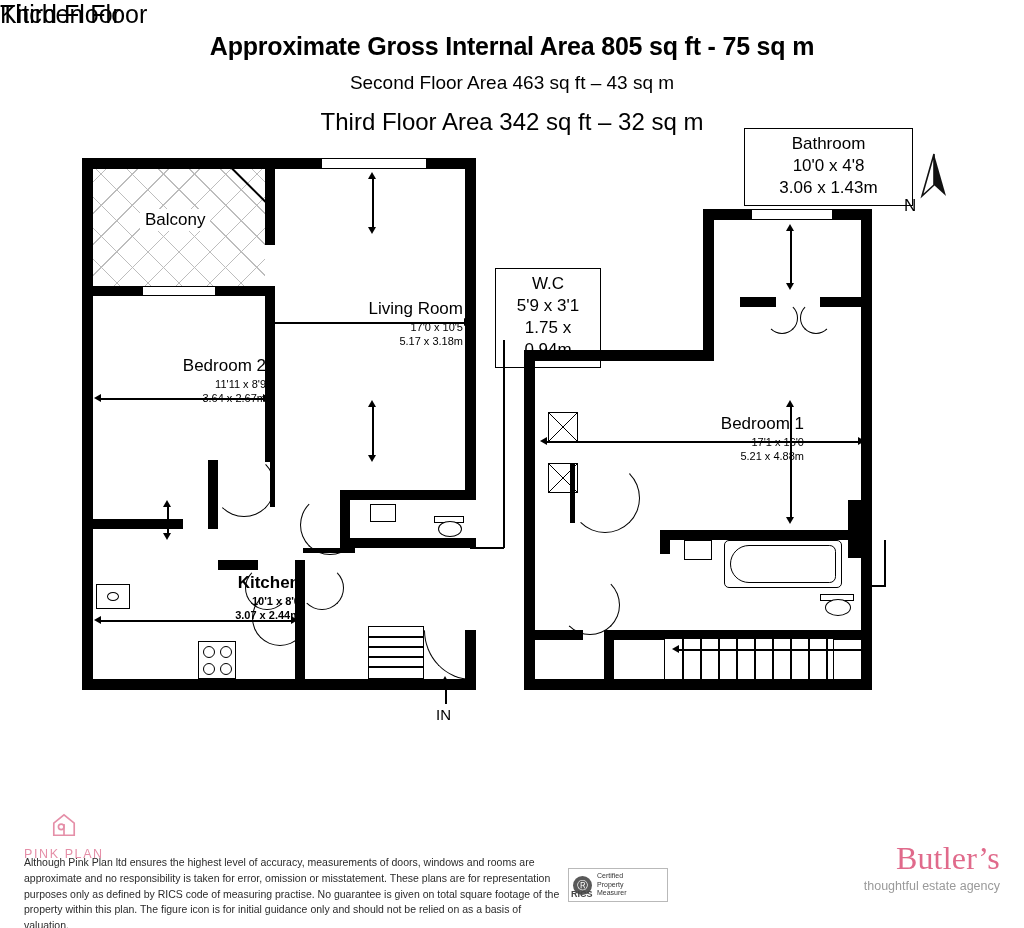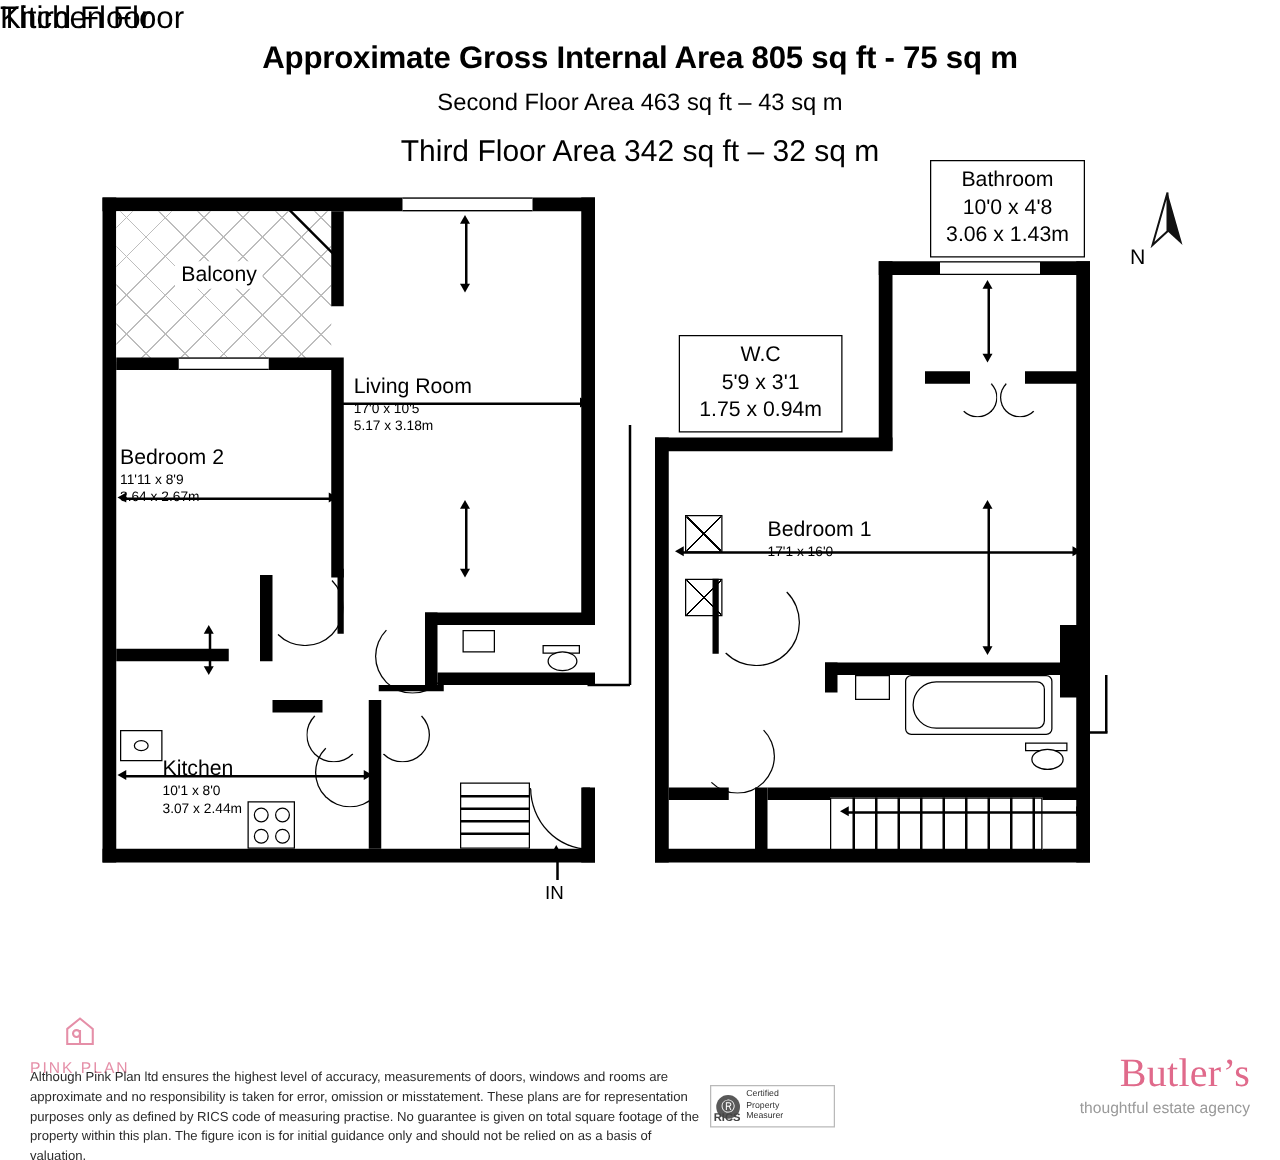--- a/index.html
+++ b/index.html
@@ -20,21 +20,21 @@
   .head2 { top:72px; font-size:19px; font-weight:normal; }
   .head3 { top:108px; font-size:24px; font-weight:normal; }
 
   
   .floor-caption { position:absolute; font-size:25px; }
 
   
   .w { position:absolute; background:#000000; }
 
   
-  .room { position:absolute; text-align:left; line-height:1.28; }
+  .room { position:absolute; text-align:right; line-height:1.28; }
   .room .name { font-size:17px; }
   .room .dim  { font-size:11px; }
 
   
   .boxed {
     position:absolute;
     border:1.5px solid #000;
     background:#fff;
     text-align:center;
     padding:4px 8px 6px 8px;
@@ -214,27 +214,27 @@
     <div class="dim">17'0 x 10'5</div>
     <div class="dim">5.17 x 3.18m</div>
   </div>
 
   <div class="room" style="left:96px; top:355px; width:170px;">
     <div class="name">Bedroom 2</div>
     <div class="dim">11'11 x 8'9</div>
     <div class="dim">3.64 x 2.67m</div>
   </div>
 
-  <div class="room" style="left:130px; top:604px; width:170px;">
+  <div class="room" style="left:130px; top:572px; width:170px;font-weight:bold;">
     <div class="name">Kitchen</div>
     <div class="dim">10'1 x 8'0</div>
     <div class="dim">3.07 x 2.44m</div>
   </div>
 
-  <div class="boxed" style="left:495px; top:268px; width:131px;margin-left:48px;">
+  <div class="boxed" style="left:495px; top:268px; width:106px;">
     <div>W.C</div>
     <div>5'9 x 3'1</div>
     <div>1.75 x 0.94m</div>
   </div>
   <div style="position:absolute; left:503px; top:340px; width:1.5px; height:208px; background:#000;"></div>
   <div style="position:absolute; left:470px; top:547px; width:34px; height:1.5px; background:#000;"></div>
 
   <div class="arrow-v" style="left:368px; top:172px; height:62px;">
     <div class="av-t"></div>
       <div class="line"></div>
@@ -318,23 +318,24 @@
   <div class="stair-line-v" style="left:754px; top:638px; height:42px;"></div>
   <div class="stair-line-v" style="left:772px; top:638px; height:42px;"></div>
   <div class="stair-line-v" style="left:790px; top:638px; height:42px;"></div>
   <div class="stair-line-v" style="left:808px; top:638px; height:42px;"></div>
   <div class="stair-line-v" style="left:826px; top:638px; height:42px;"></div>
   <div style="position:absolute; left:658px; top:632px; width:120px; height:2px; background:#000;"></div>
 
   <div class="room" style="left:614px; top:413px; width:190px;">
     <div class="name">Bedroom 1</div>
     <div class="dim">17'1 x 16'0</div>
-  </div>
-
-  <div class="boxed" style="left:744px; top:128px; width:124px;">
+    <div class="dim">5.21 x 4.88m</div>
+  </div>
+
+  <div class="boxed" style="left:744px; top:128px; width:169px;">
     <div>Bathroom</div>
     <div>10'0 x 4'8</div>
     <div>3.06 x 1.43m</div>
   </div>
   <div style="position:absolute; left:884px; top:540px; width:1.5px; height:46px; background:#000;"></div>
   <div style="position:absolute; left:868px; top:585px; width:18px; height:1.5px; background:#000;"></div>
 
   <div class="arrow-v" style="left:786px; top:224px; height:66px;">
     <div class="av-t"></div>
       <div class="line"></div>

